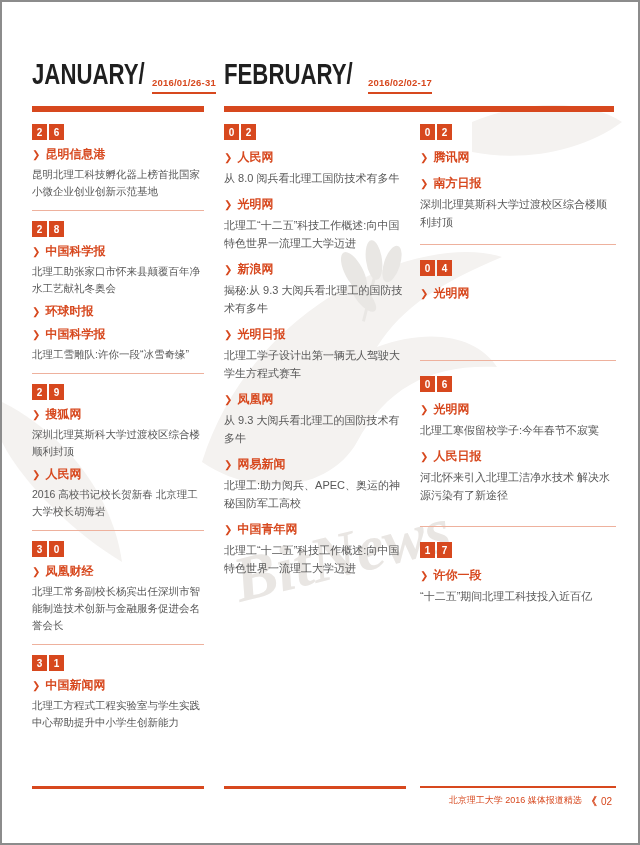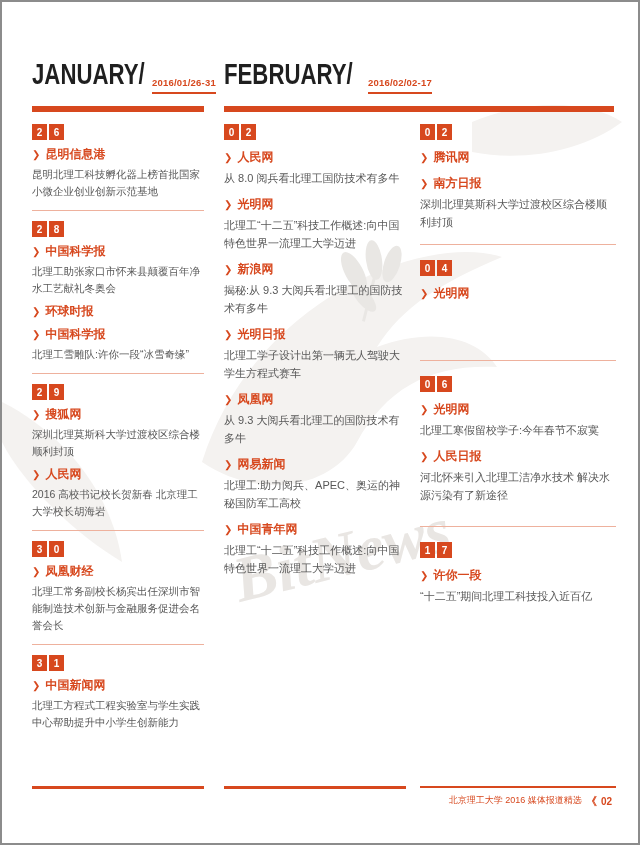--- a/index.html
+++ b/index.html
@@ -40,21 +40,21 @@
   .tight .sep { margin:10px 0 10px; }
 
   .endline { position:absolute; top:784px; background:#d7481e; }
   #end-1 { left:30px; width:172px; height:3px; }
   #end-2 { left:222px; width:182px; height:3px; }
   #end-3 { left:418px; width:196px; height:2px; }
 
   .footer { position:absolute; top:792px; right:26px; color:#d7481e; font-size:9px;
             display:flex; align-items:flex-end; gap:4px; white-space:nowrap; }
   .footer .mark { font-weight:bold; font-size:11px; line-height:1; }
-  .footer .pageno { font-weight:bold; font-size:10px; }
+  .footer .pageno { font-weight:normal; font-size:10px; }
 </style>
 </head>
 <body>
 
 <div class="page">
 
   <svg class="wm" viewBox="0 0 640 845" xmlns="http://www.w3.org/2000/svg">
     <g fill="#f4f2f0">
       <path d="M200 460 C 250 300 420 230 500 255 C 440 280 400 305 375 345 C 430 325 475 335 495 365 C 430 362 385 385 355 440 C 330 485 260 500 200 460 Z"></path>
       <path d="M0 400 C 60 430 110 490 120 560 C 70 530 20 480 0 440 Z"></path>

